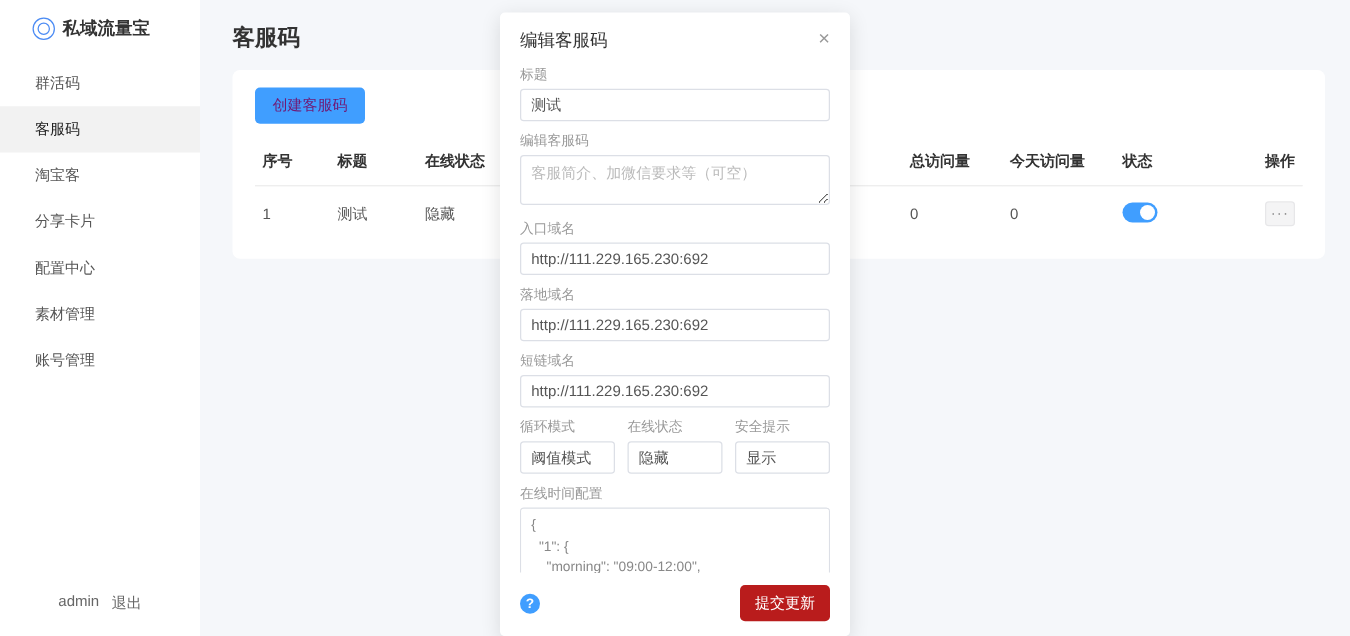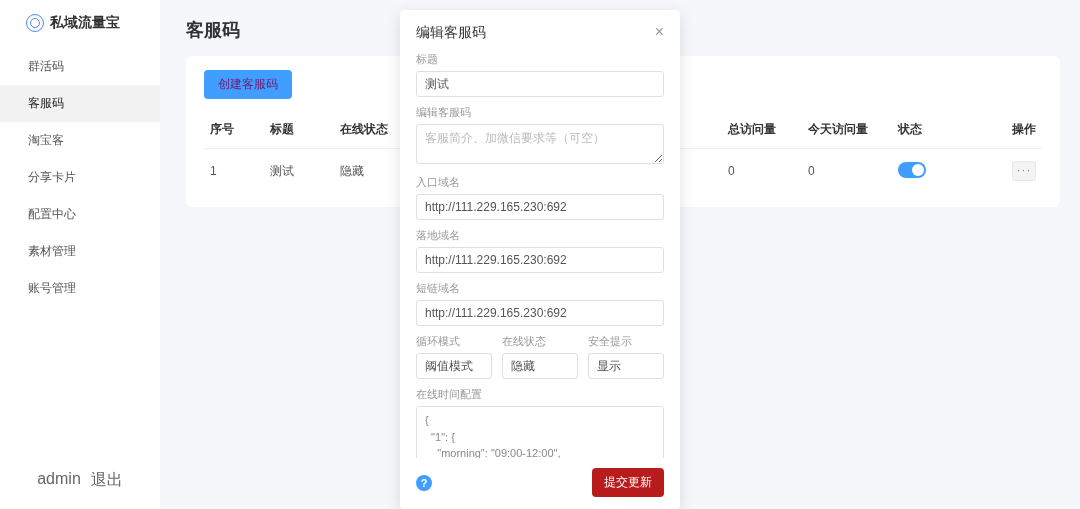--- a/index.html
+++ b/index.html
@@ -60,21 +60,21 @@
       color: #222;
       font-weight: 500;
     }
     .sidebar-footer {
       margin-top: auto;
       padding: 14px 0 18px;
       display: flex;
       justify-content: center;
       gap: 10px;
       color: #666;
-      font-size: 16px;
+      font-size: 12px;
     }
     .sidebar-footer span { cursor: pointer; }
     
     .main {
       position: absolute;
       left: 160px; top: 0; right: 0; bottom: 0;
       padding: 18px 20px 0 26px;
     }
     .page-title {
       font-size: 18px;

